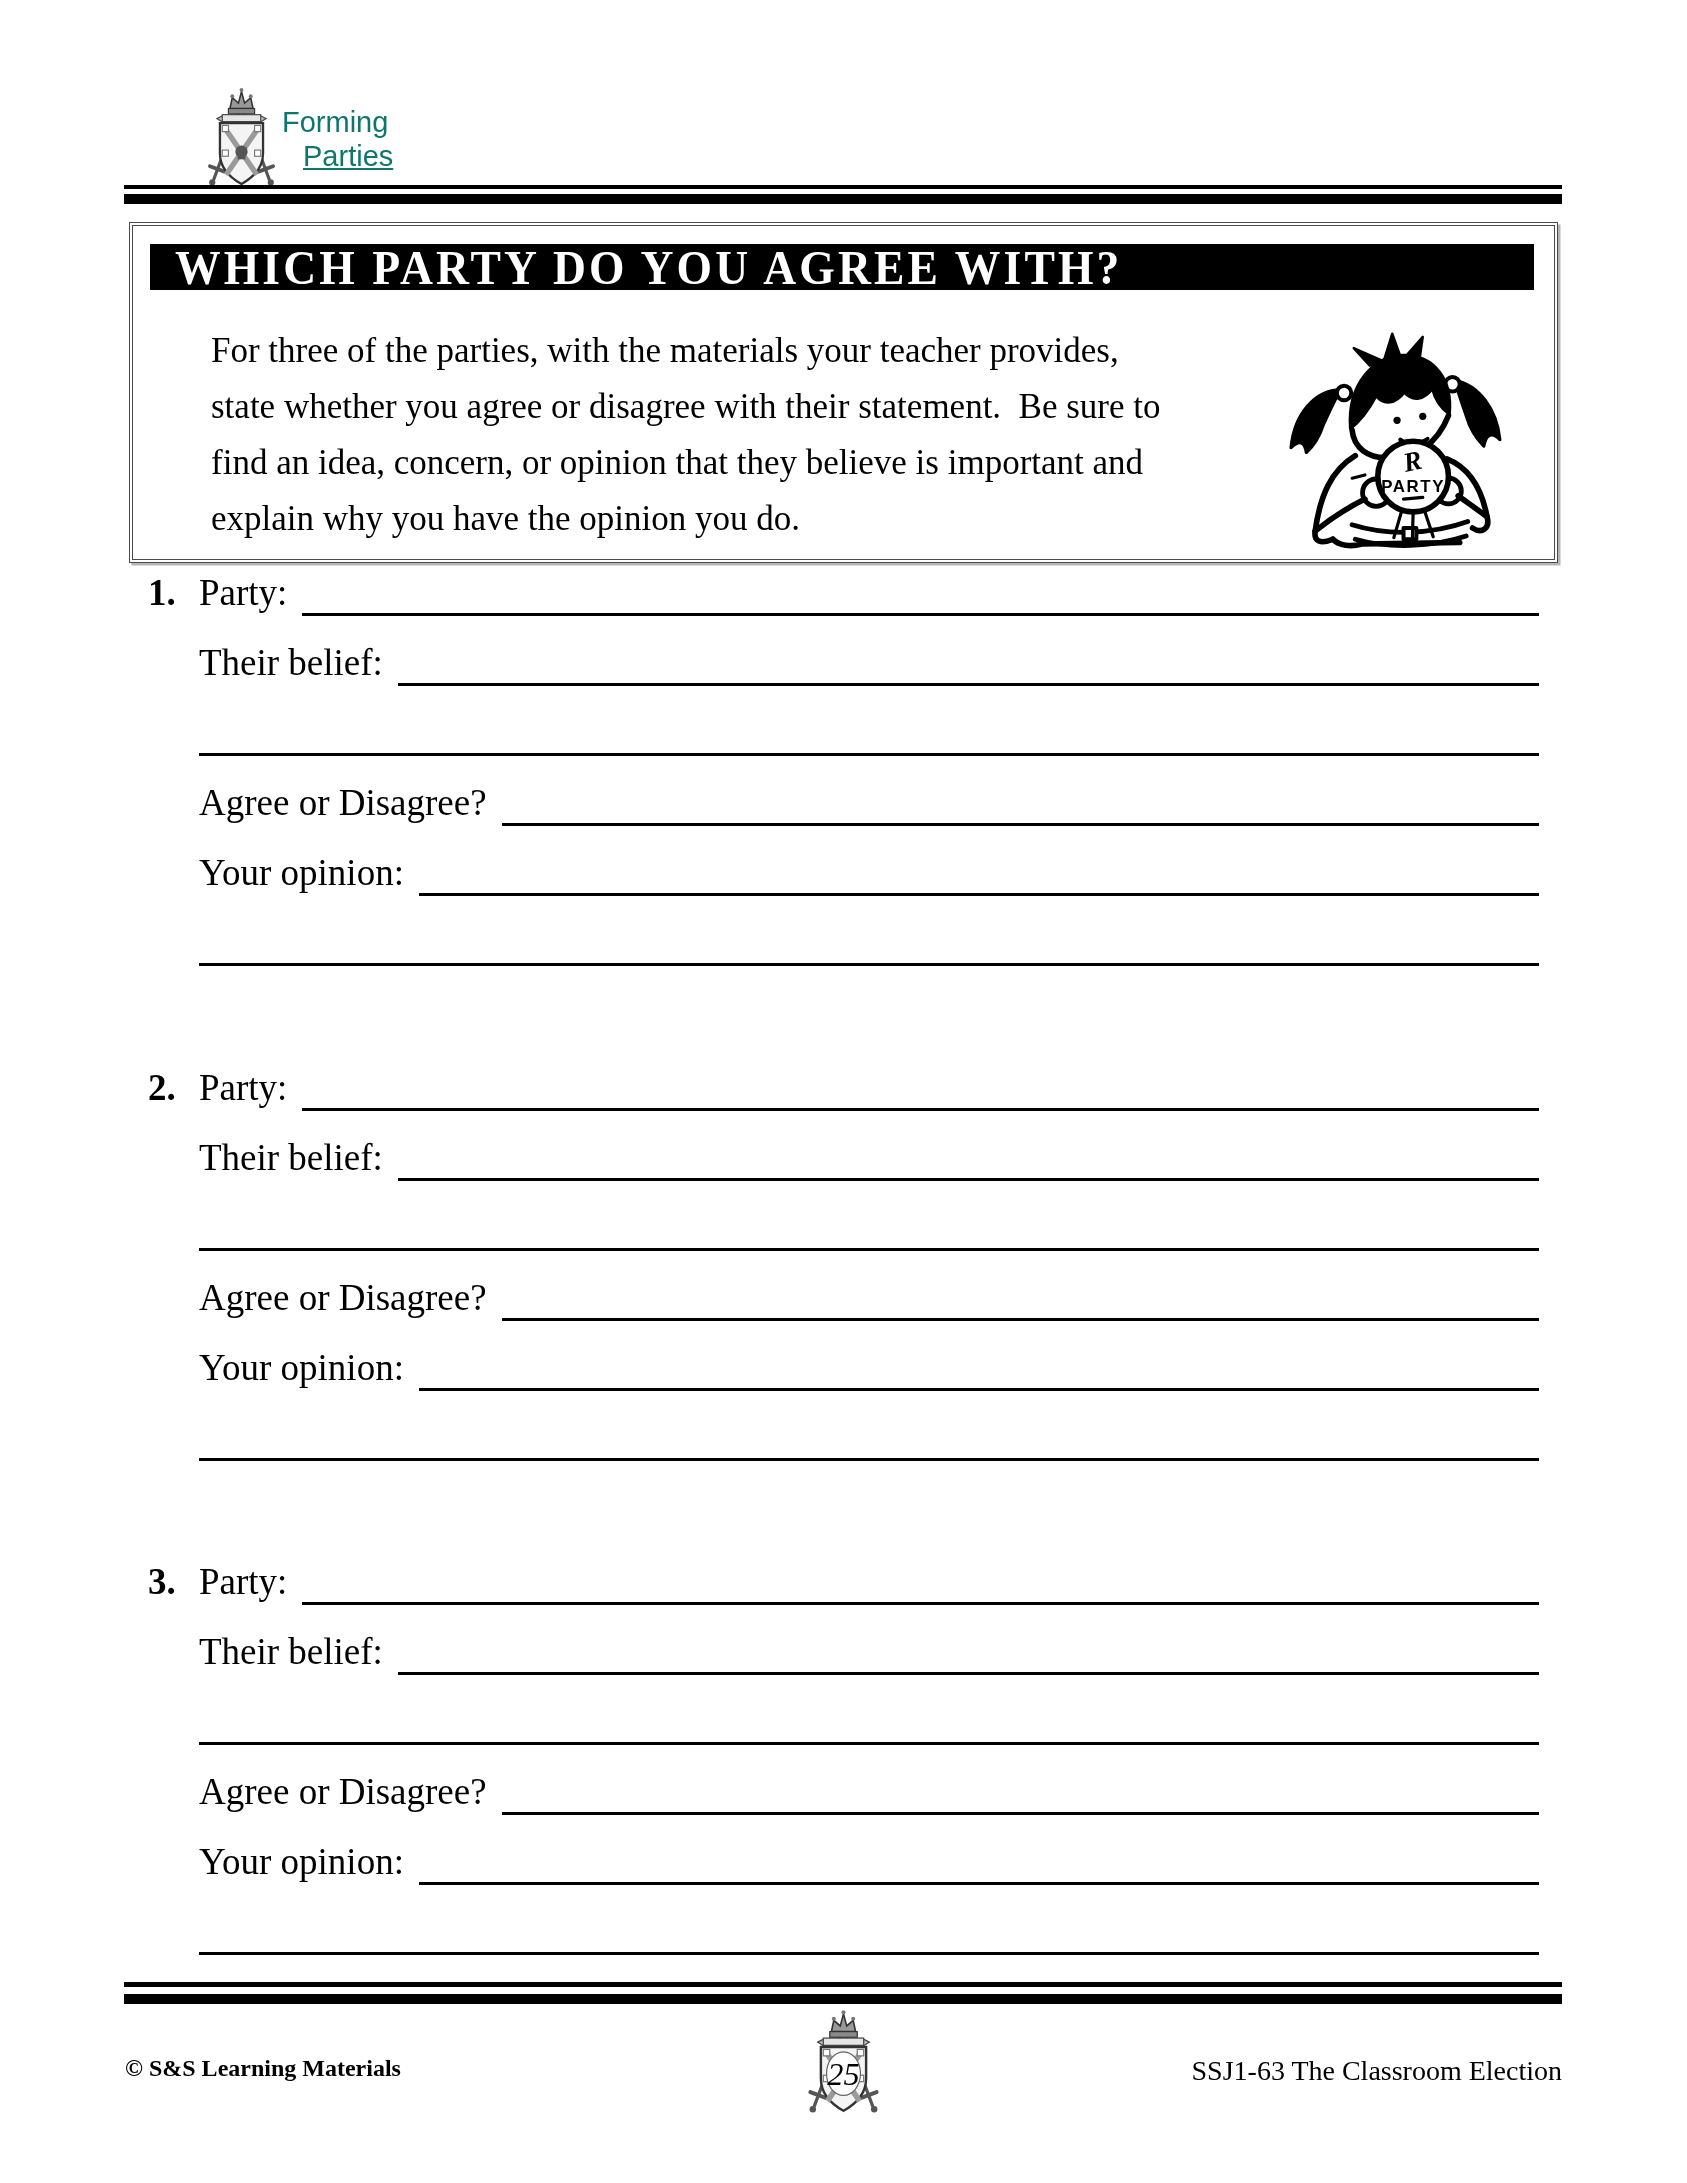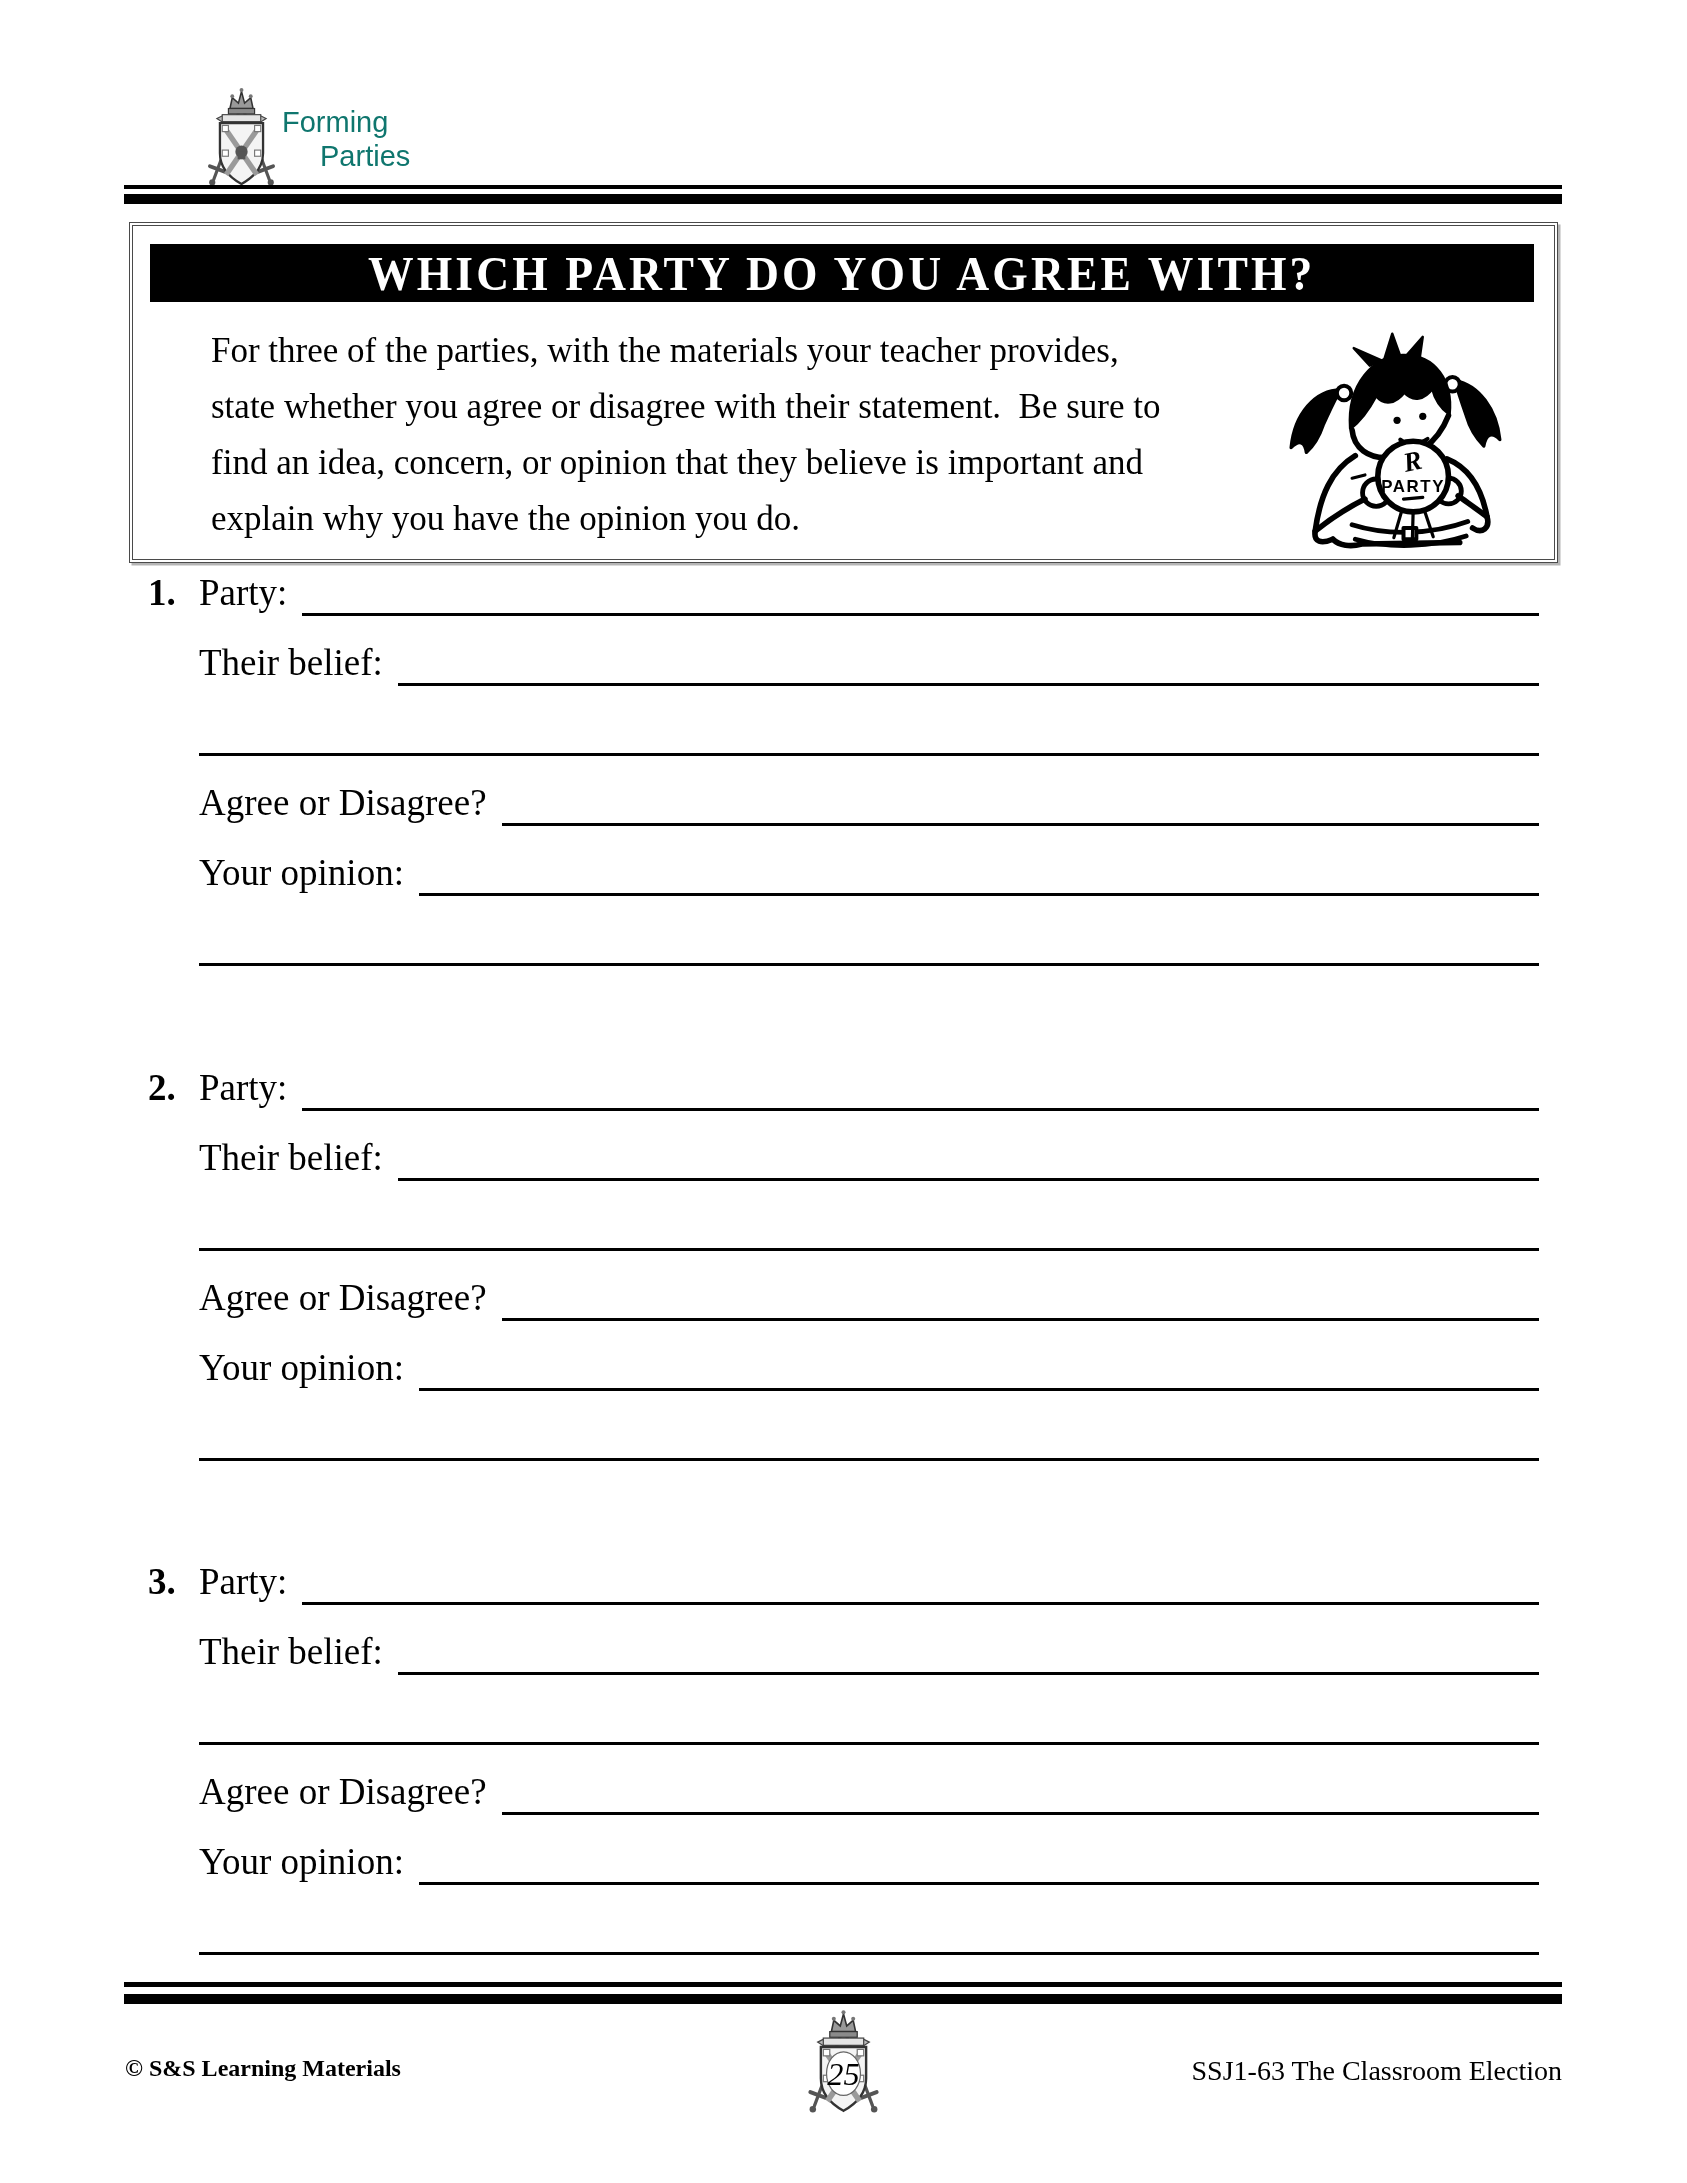--- a/index.html
+++ b/index.html
@@ -7,32 +7,32 @@
     position:relative; width:1687px; height:2183px; background:#ffffff;
     font-family:"Liberation Serif", serif; color:#000; overflow:hidden;
     margin:0 auto;
   }
   
   .logo-crest { position:absolute; left:203px; top:86px; width:77px; height:102px; }
   .logo-text {
     position:absolute; left:282px; top:105px;
     font-family:"Liberation Sans", sans-serif; font-size:29px; line-height:34px; color:#0f766e;
   }
-  .logo-text .l2 { margin-left:38px; }
+  .logo-text .l2 { margin-left:21px;text-decoration:underline; }
   .rule { position:absolute; left:124px; width:1438px; background:#000; }
   .hdr-thin  { top:185px; height:4.1px; }
   .hdr-thick { top:194px; height:10px; }
   
   .ibox {
     position:absolute; left:129px; top:222px; width:1429px; height:341px;
     border:4.1px double #4a4a4a; box-shadow:2.5px 2.5px 0 #b5b5b5; box-sizing:border-box; background:#fff;
   }
   .titlebar {
-    position:absolute; left:150px; top:244px; width:1384px; height:58px; background:#000;
-    display:flex; align-items:center; justify-content:center;
+    position:absolute; left:150px; top:244px; width:1384px; height:46px; background:#000;
+    display:flex; align-items:center; justify-content:flex-start;
   }
   .titlebar span {
     color:#fff; font-size:48px; font-weight:bold; letter-spacing:3.3px;
     transform:scaleX(0.95); white-space:nowrap;
   }
   .instr { position:absolute; left:211px; top:323px; }
   .instr div { font-size:35px; line-height:56px; white-space:pre; }
   .girl { position:absolute; left:1275px; top:308px; width:257px; height:244px; }
   
   .qa { position:absolute; left:148px; width:1391px; }

